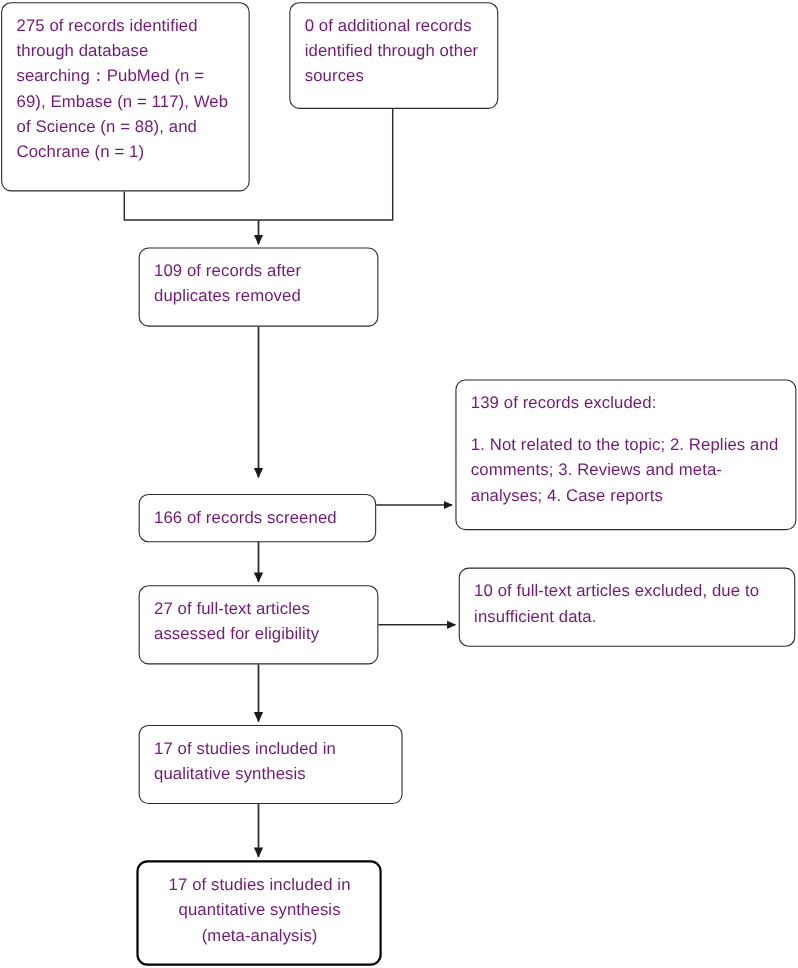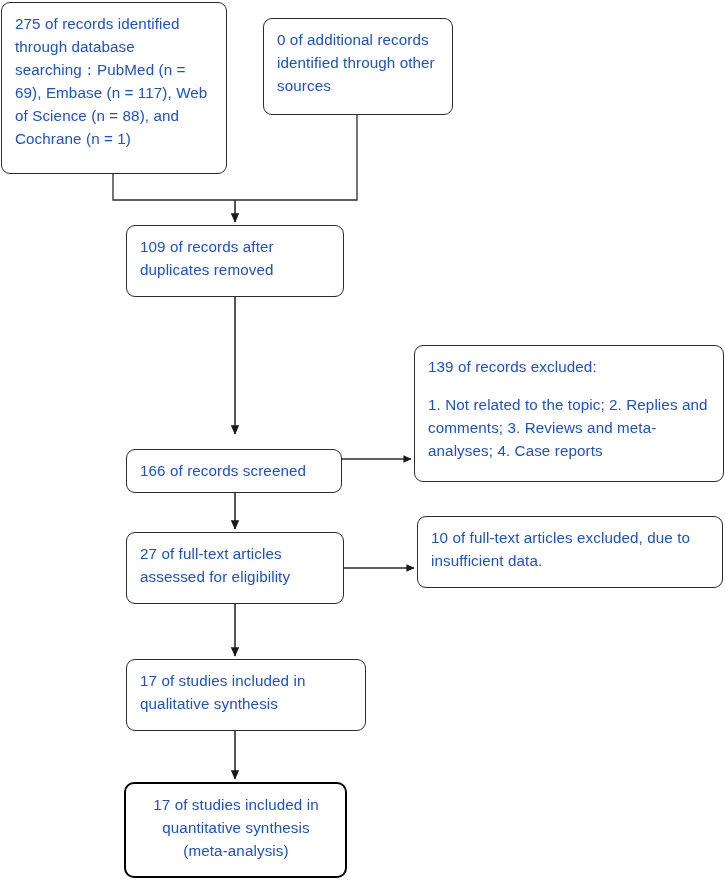--- a/index.html
+++ b/index.html
@@ -25,40 +25,40 @@
   }
   .node {
     position: absolute;
     box-sizing: border-box;
     background: #ffffff;
     border: 1px solid #2b2b2b;
     border-radius: 9px;
     padding: 9px 12px 9px 13px;
     font-size: 15.2px;
     line-height: 1.52;
-    color: #1d4ed8;
+    color: #701a75;
     letter-spacing: 0.1px;
     z-index: 2;
   }
   .node.emphasis {
     border-width: 2px;
     border-color: #000000;
     border-radius: 10px;
     text-align: center;
   }
   .node p {
     margin: 0;
   }
   .node p + p {
     margin-top: 15px;
   }
 
   
   #node-identified      { left: 1px;   top: 2px;   width: 226px; height: 172px; }
-  #node-other-sources   { left: 263px; top: 18px;   width: 190px; height: 97px;  }
+  #node-other-sources   { left: 263px; top: 2px;   width: 190px; height: 97px;  }
   #node-duplicates      { left: 126px; top: 225px; width: 218px; height: 72px;  }
   #node-screened        { left: 126px; top: 437px; width: 216px; height: 44px; margin-top: 12px;  }
   #node-excluded-screen { left: 414px; top: 345px; width: 310px; height: 137px; }
   #node-fulltext        { left: 126px; top: 532px; width: 218px; height: 72px;  }
   #node-excluded-full   { left: 417px; top: 516px; width: 306px; height: 72px;  }
   #node-qualitative     { left: 126px; top: 659px; width: 240px; height: 72px;  }
   #node-quantitative    { left: 124px; top: 782px; width: 223px; height: 96px;  }
 </style>
 </head>
 <body>

